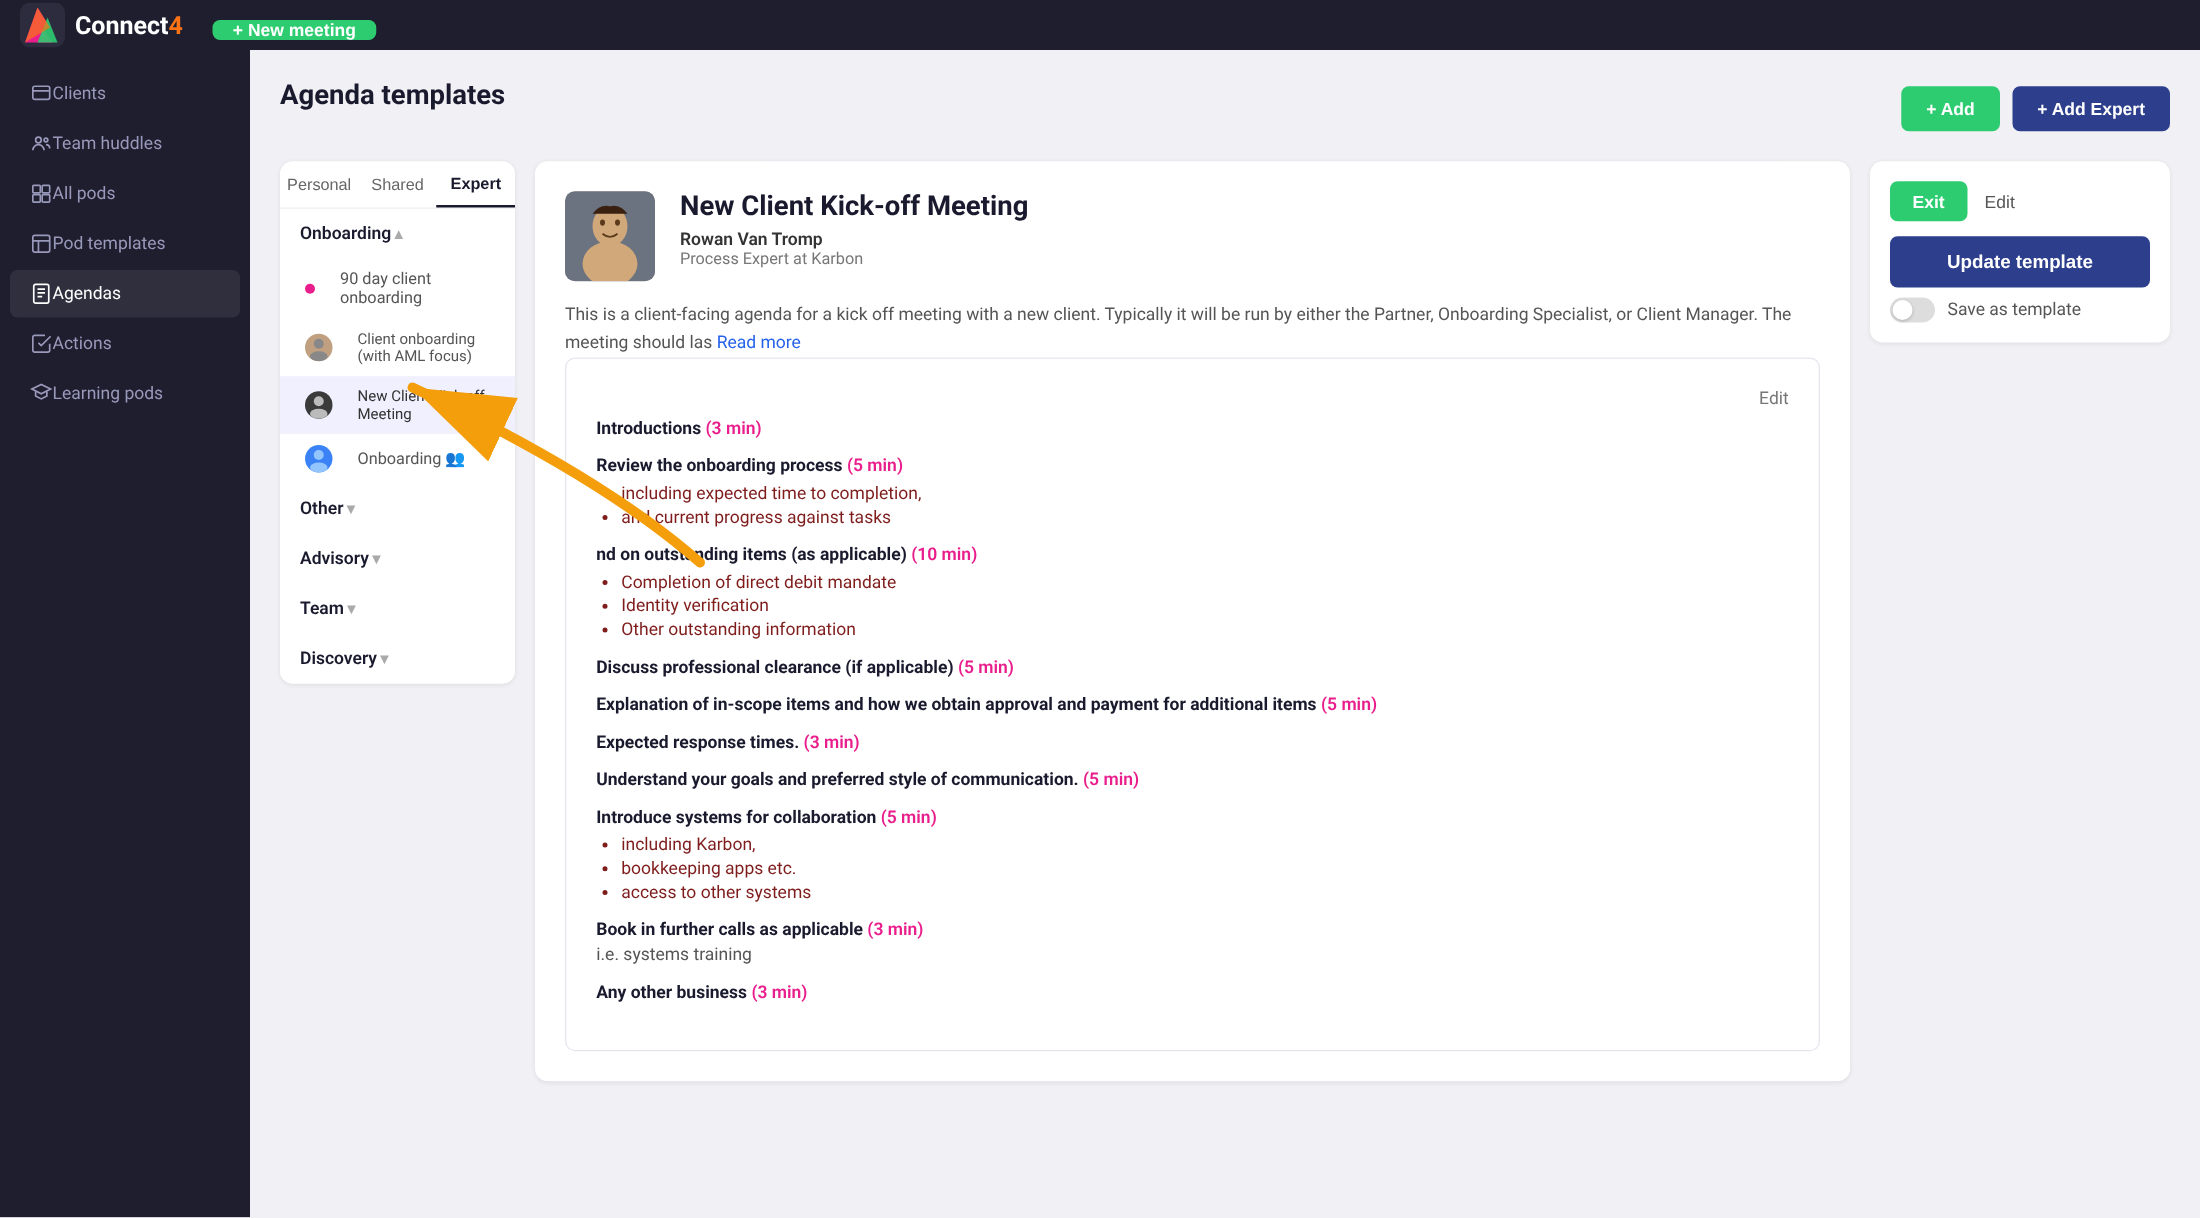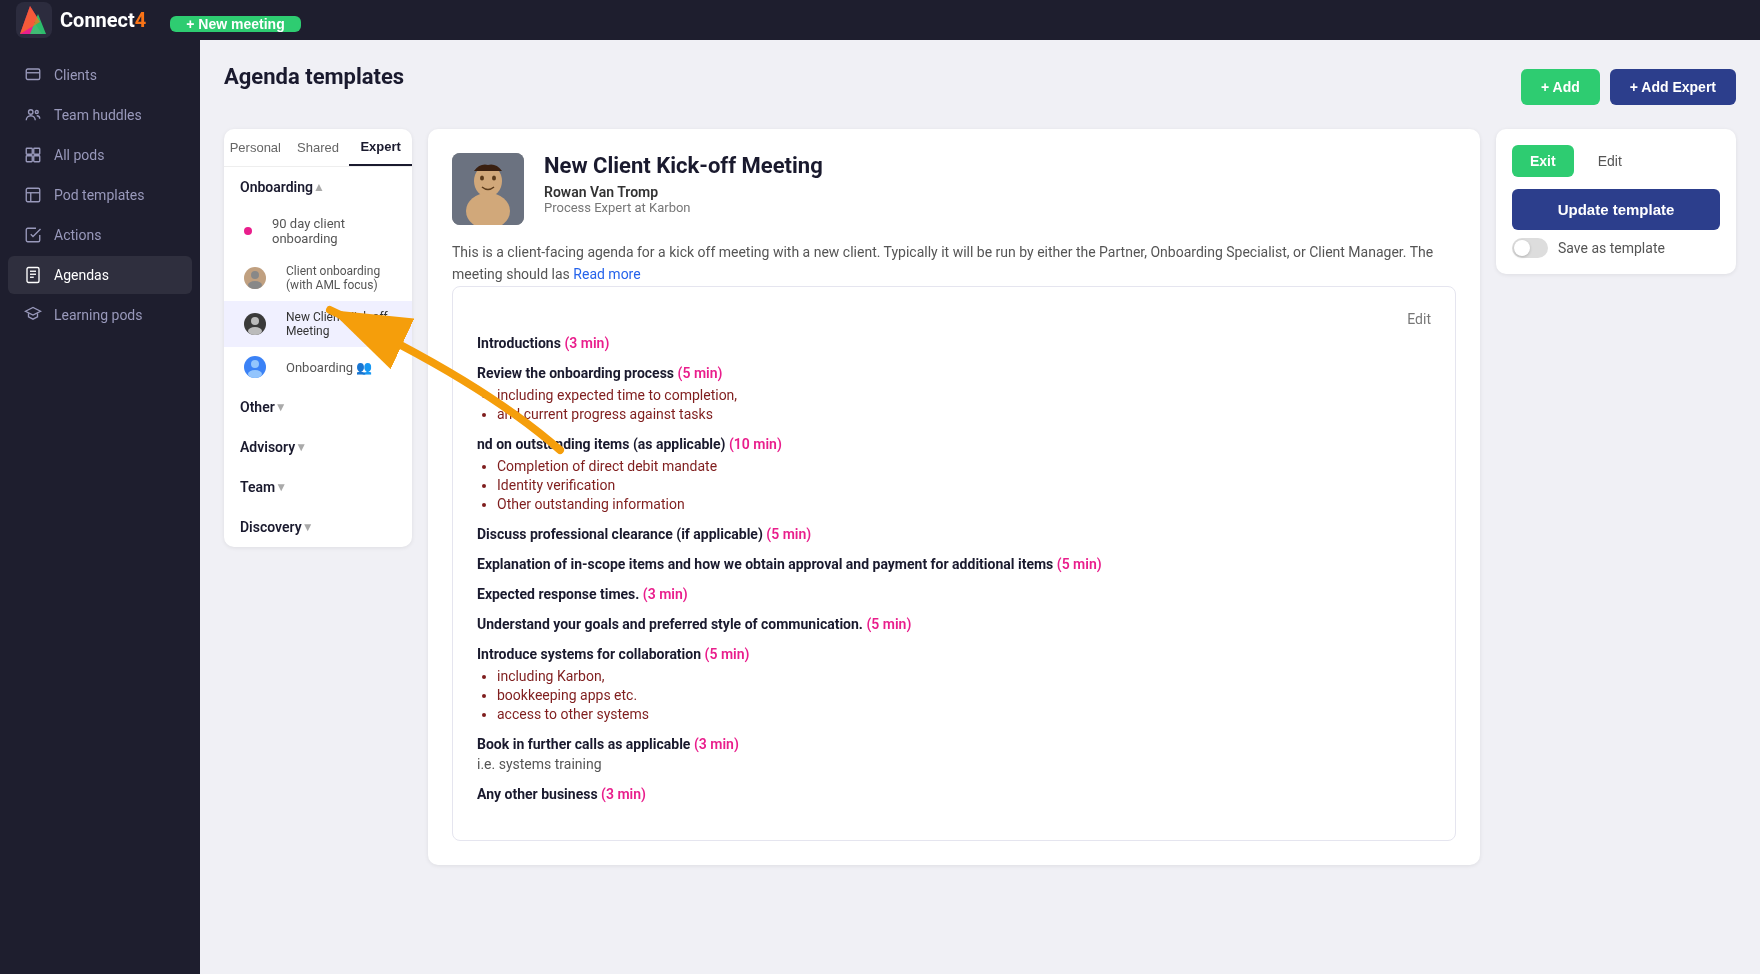--- a/index.html
+++ b/index.html
@@ -11,21 +11,21 @@
     .logo-icon { width: 36px; height: 36px; }
     .logo-text { color: white; font-size: 20px; font-weight: 700; }
     .logo-text span { color: #f97316; }
     .new-meeting-btn { background: #2ecc71; color: white; border: none; border-radius: 6px; padding: 8px 16px; font-size: 14px; font-weight: 600; cursor: pointer; display: flex; align-items: center; gap: 6px; }
 
     
     .layout { display: flex; flex: 1; overflow: hidden; }
 
     
     .sidebar { background: #1e1e2e; width: 200px; flex-shrink: 0; padding: 16px 0; display: flex; flex-direction: column; gap: 2px; }
-    .sidebar-item { display: flex; align-items: center; gap: 12px; padding: 10px 16px; color: #9999bb; font-size: 14px; cursor: pointer; border-radius: 6px; margin: 0 8px; }
+    .sidebar-item { display: flex; align-items: center; padding: 10px 16px; color: #9999bb; font-size: 14px; cursor: pointer; border-radius: 6px; margin: 0 8px; }
     .sidebar-item.active { color: white; background: rgba(255,255,255,0.08); }
     .sidebar-icon { width: 18px; height: 18px; flex-shrink: 0; }
 
     
     .main { flex: 1; overflow-y: auto; padding: 24px 24px 24px 24px; }
 
     
     .page-title { font-size: 22px; font-weight: 700; color: #1a1a2e; margin-bottom: 20px; }
 
     
@@ -60,21 +60,21 @@
     .edit-link { color: #777; font-size: 14px; cursor: pointer; }
     .agenda-section { margin-bottom: 14px; }
     .agenda-section-title { font-size: 14px; font-weight: 700; color: #1a1a2e; }
     .agenda-section-title .time { color: #e91e8c; font-weight: 600; }
     .agenda-bullets { margin: 6px 0 0 20px; }
     .agenda-bullets li { font-size: 14px; color: #7f1d1d; margin-bottom: 3px; }
 
     
     .right-sidebar { width: 240px; flex-shrink: 0; display: flex; flex-direction: column; gap: 12px; }
     .actions-card { background: white; border-radius: 10px; padding: 16px; box-shadow: 0 1px 4px rgba(0,0,0,0.08); }
-    .action-row { display: flex; gap: 20px; margin-bottom: 12px; align-items: center; }
+    .action-row { display: flex; gap: 10px; margin-bottom: 12px; align-items: center; }
     .exit-btn { background: #2ecc71; color: white; border: none; border-radius: 6px; padding: 8px 18px; font-size: 14px; font-weight: 600; cursor: pointer; }
     .edit-btn2 { background: none; border: none; color: #555; font-size: 14px; cursor: pointer; padding: 8px 4px; }
     .update-btn { background: #2c3e8c; color: white; border: none; border-radius: 6px; padding: 12px; font-size: 15px; font-weight: 600; cursor: pointer; width: 100%; }
     .save-template-row { display: flex; align-items: center; gap: 10px; margin-top: 8px; }
     .toggle { width: 36px; height: 20px; background: #ddd; border-radius: 10px; position: relative; cursor: pointer; flex-shrink: 0; }
     .toggle-knob { width: 16px; height: 16px; background: white; border-radius: 50%; position: absolute; top: 2px; left: 2px; transition: left 0.2s; box-shadow: 0 1px 3px rgba(0,0,0,0.2); }
     .save-template-label { font-size: 14px; color: #555; }
     .add-btn { background: #2ecc71; color: white; border: none; border-radius: 6px; padding: 10px 20px; font-size: 14px; font-weight: 600; cursor: pointer; display: flex; align-items: center; gap: 6px; }
     .add-expert-btn { background: #2c3e8c; color: white; border: none; border-radius: 6px; padding: 10px 20px; font-size: 14px; font-weight: 600; cursor: pointer; display: flex; align-items: center; gap: 6px; }
 
@@ -129,35 +129,35 @@
       <span>All pods</span>
     </div>
     <div class="sidebar-item">
       <svg class="sidebar-icon" fill="none" viewBox="0 0 24 24" stroke="#9999bb" stroke-width="1.8">
           <rect x="3" y="3" width="18" height="18" rx="2"></rect>
           <line x1="3" y1="9" x2="21" y2="9"></line>
           <line x1="9" y1="9" x2="9" y2="21"></line>
         </svg>
       <span>Pod templates</span>
     </div>
-    <div class="sidebar-item">
-      <svg class="sidebar-icon" fill="none" viewBox="0 0 24 24" stroke="#9999bb" stroke-width="1.8">
-          <polyline points="9 11 12 14 22 4"></polyline>
-          <path d="M21 12v7a2 2 0 01-2 2H5a2 2 0 01-2-2V5a2 2 0 012-2h11"></path>
-        </svg>
-      <span>Actions</span>
-    </div>
     <div class="sidebar-item active">
       <svg class="sidebar-icon" fill="none" viewBox="0 0 24 24" stroke="white" stroke-width="1.8">
           <rect x="4" y="2" width="16" height="20" rx="2"></rect>
           <line x1="8" y1="7" x2="16" y2="7"></line>
           <line x1="8" y1="11" x2="16" y2="11"></line>
           <line x1="8" y1="15" x2="13" y2="15"></line>
         </svg>
       <span style="color:white;">Agendas</span>
+    </div>
+    <div class="sidebar-item">
+      <svg class="sidebar-icon" fill="none" viewBox="0 0 24 24" stroke="#9999bb" stroke-width="1.8">
+          <polyline points="9 11 12 14 22 4"></polyline>
+          <path d="M21 12v7a2 2 0 01-2 2H5a2 2 0 01-2-2V5a2 2 0 012-2h11"></path>
+        </svg>
+      <span>Actions</span>
     </div>
     <div class="sidebar-item">
       <svg class="sidebar-icon" fill="none" viewBox="0 0 24 24" stroke="#9999bb" stroke-width="1.8">
           <path d="M2 7l10-5 10 5-10 5z"></path>
           <path d="M6 9.5v5l6 3 6-3v-5"></path>
         </svg>
       <span>Learning pods</span>
     </div>
   </div>
 

